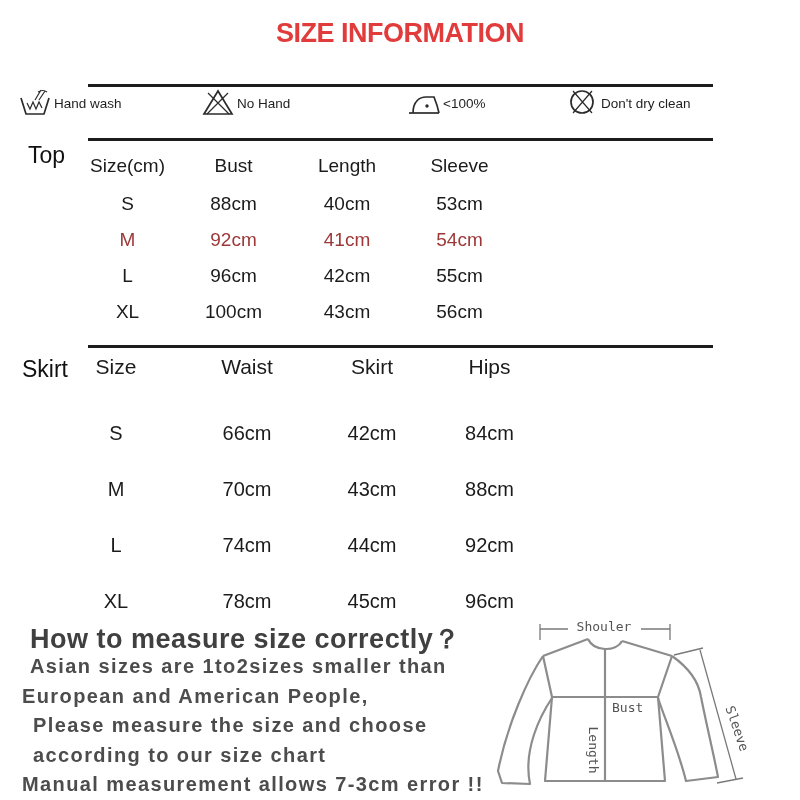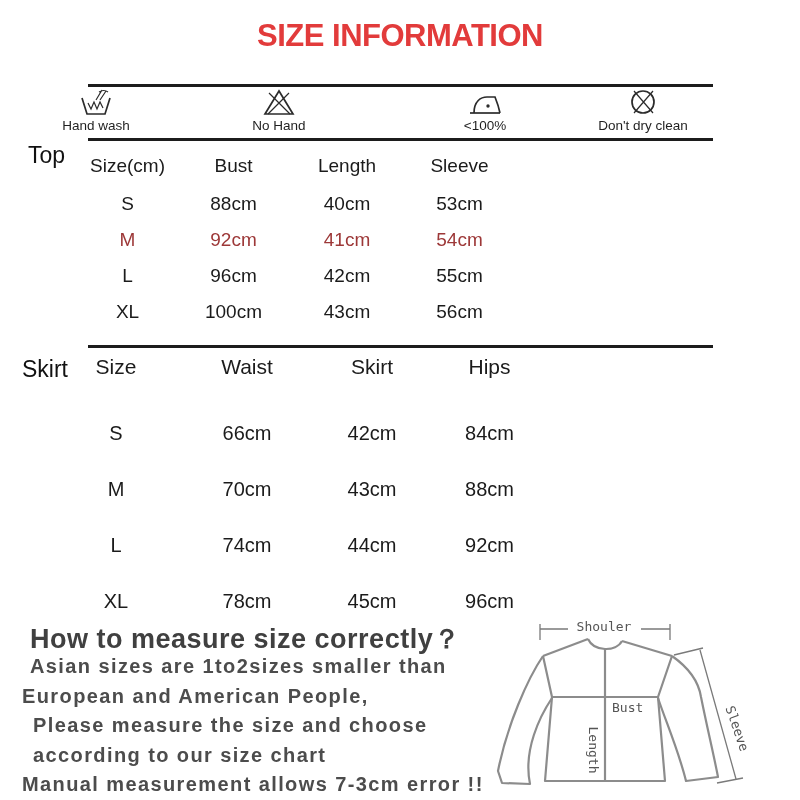--- a/index.html
+++ b/index.html
@@ -3,30 +3,30 @@
 <meta charset="utf-8">
 <style>
   html,body{margin:0;padding:0;background:#fff;}
   .page{
     position:relative;width:800px;height:800px;background:#fff;overflow:hidden;
     font-family:"Liberation Sans",sans-serif;color:#1b1b1b;
   }
   
   .page-title{
     position:absolute;top:18px;left:0;width:800px;text-align:center;
-    font-size:31px;font-weight:800;letter-spacing:-0.5px;color:#e23b3b;
+    font-size:27px;font-weight:800;letter-spacing:-0.5px;color:#e23b3b;
   }
   
   .rule{position:absolute;left:88px;width:625px;height:3px;background:#1c1c1c;}
   .rule-1{top:84px;}
   .rule-2{top:138px;}
   .rule-3{top:345px;}
   
   .care-item{
-    position:absolute;top:88px;width:160px;display:flex;flex-direction:column;
+    position:absolute;top:88px;width:160px;display:flex;flex-direction:row;
     align-items:center;
   }
   .care-item svg{display:block;}
   .care-label{font-size:13.5px;color:#1f1f1f;margin-top:2px;white-space:nowrap;}
   .care-1{left:16px;}  .care-2{left:199px;}  .care-3{left:405px;}  .care-4{left:563px;}
   
   .section-label{position:absolute;font-size:23px;color:#111;}
   .label-top{left:28px;top:142px;}
   .label-skirt{left:22px;top:356px;}
   

